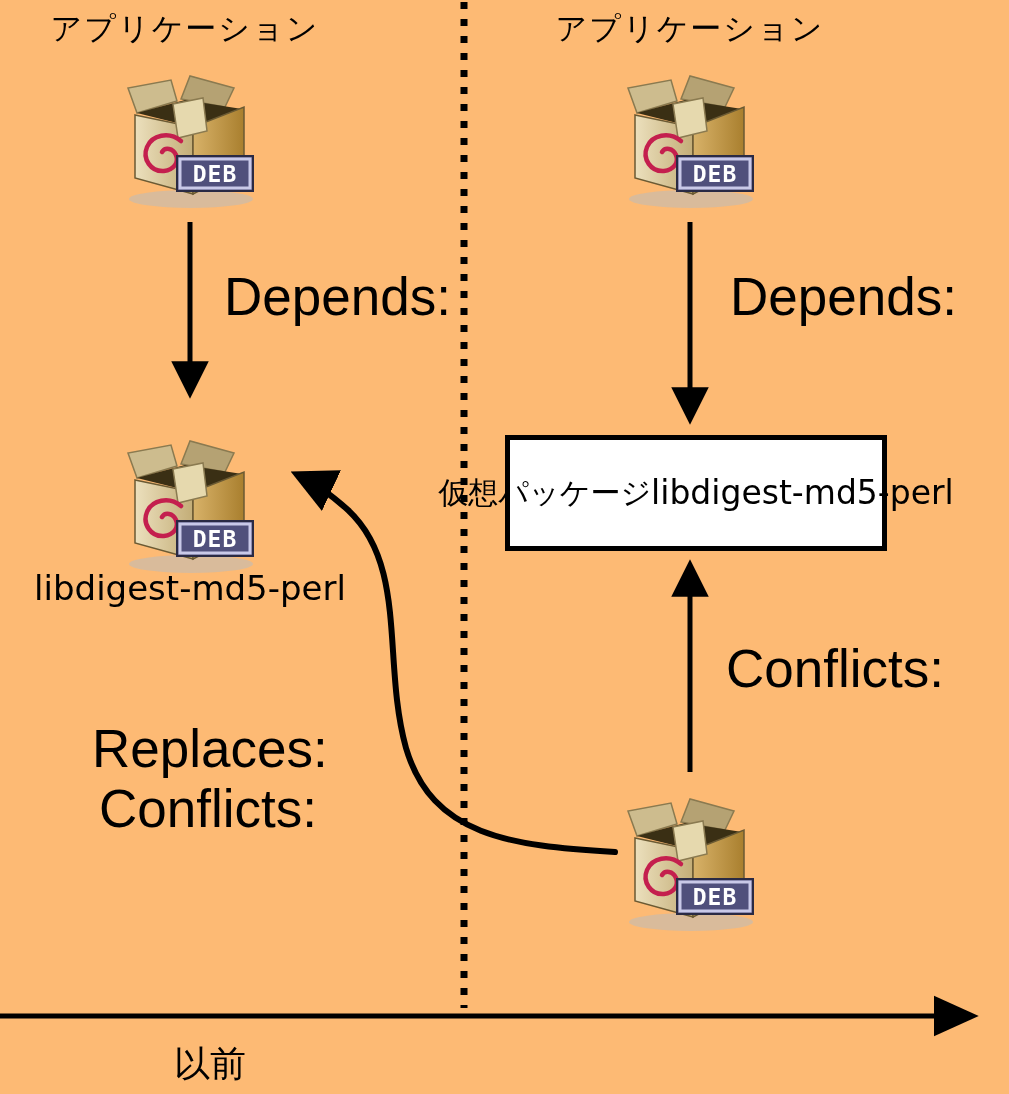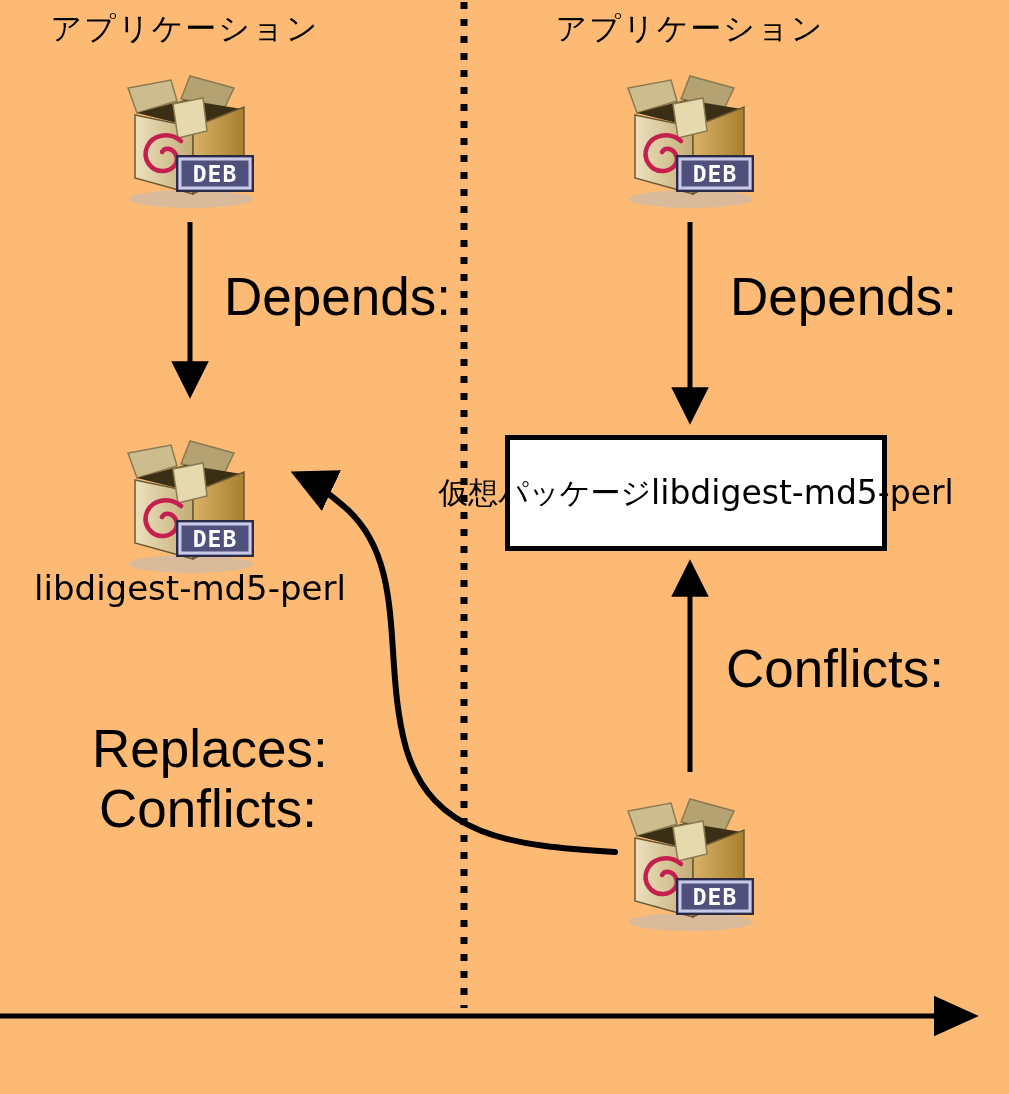--- a/index.html
+++ b/index.html
@@ -163,14 +163,15 @@
     <div class="vline2">libdigest-md5-perl</div>
   </div>
 
   <div class="abs label-mono" style="left:726px; top:638px;">Conflicts:</div>
 
   <svg class="deb-icon" style="left:615px; top:778px;" viewBox="0 0 150 155">
     <use href="#deb-box"></use>
   </svg>
 
 
+  <div class="abs label-sans axis-label" style="left:150px; top:1040px;">以前</div>
 
 </div>
 
 </body></html>

